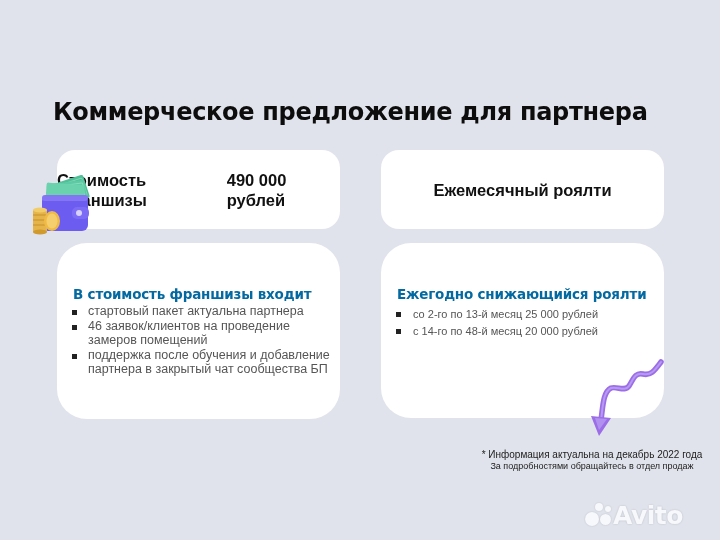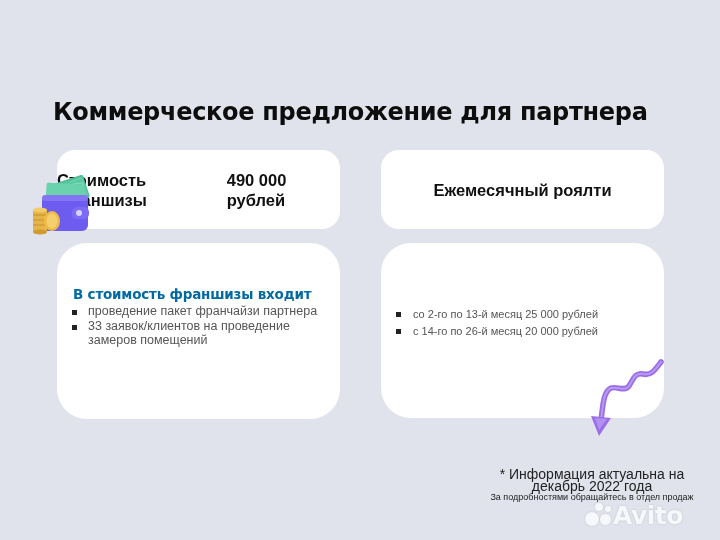--- a/index.html
+++ b/index.html
@@ -46,21 +46,21 @@
     content:""; position:absolute; left:1px; top:6px; width:5px; height:5px; background:#222;
   }
   #card-decreasing ul.bullets { top:63px; }
   #card-decreasing ul.bullets li { font-size:11px; line-height:16.5px; padding-left:18px; }
   #card-decreasing ul.bullets li::before { top:6px; }
 
   .footnote {
     position:absolute; right:8px; top:449px; text-align:center; width:240px;
     font-size:9px; line-height:11.5px; color:#222;
   }
-  .footnote .l1 { font-size:14px;margin-top:20px; }
+  .footnote .l1 { font-size:10px; }
 
   .avito {
     position:absolute; left:584px; top:500px; height:30px; width:100px;
   }
   .avito .dots { position:absolute; left:0; top:3px; width:28px; height:24px; }
   .avito .dot { position:absolute; border-radius:50%; background:#f7f8fb;
     box-shadow:0 0 2px rgba(0,0,0,0.15); }
   .avito .word {
     position:absolute; left:29px; top:1px;
     font-family:"DejaVu Sans", sans-serif; font-size:25px; font-weight:bold;
@@ -112,29 +112,31 @@
   </g>
 </svg>
 
 <div class="card top" id="card-royalty">
   <div class="line">Ежемесячный роялти</div>
 </div>
 
 <div class="card bottom" id="card-includes">
   <div class="card-heading">В стоимость франшизы входит</div>
   <ul class="bullets">
-    <li>проведение пакет франчайзи партнера</li>
-    <li>33 заявок/клиентов на проведение замеров помещений</li>
+    <li>стартовый пакет актуальна партнера</li>
+    <li>46 заявок/клиентов на проведение замеров помещений</li>
+    <li>поддержка после обучения и добавление партнера в закрытый чат сообщества БП</li>
   </ul>
 </div>
 
 <div class="card bottom" id="card-decreasing">
+  <div class="card-heading">Ежегодно снижающийся роялти</div>
   <ul class="bullets">
     <li>со 2-го по 13-й месяц 25 000 рублей</li>
-    <li>с 14-го по 26-й месяц 20 000 рублей</li>
+    <li>с 14-го по 48-й месяц 20 000 рублей</li>
   </ul>
 </div>
 
 <svg class="arrow" viewBox="0 0 85 88">
   <path d="M76 10 C70 18, 66 24, 58 22 C50 20, 48 28, 44 34 C40 40, 32 34, 26 36 C18 40, 18 54, 16 68" fill="none" stroke="#9b6ee8" stroke-width="5.5" stroke-linecap="round"></path>
   <path d="M76 10 C70 18, 66 24, 58 22 C50 20, 48 28, 44 34 C40 40, 32 34, 26 36 C18 40, 18 54, 16 68" fill="none" stroke="#b899f2" stroke-width="2" stroke-linecap="round"></path>
   <polygon points="6,64 26,66 14,84" fill="#9b6ee8"></polygon>
   <polygon points="10,66 22,67 14,78" fill="#b190f0"></polygon>
 </svg>
 

